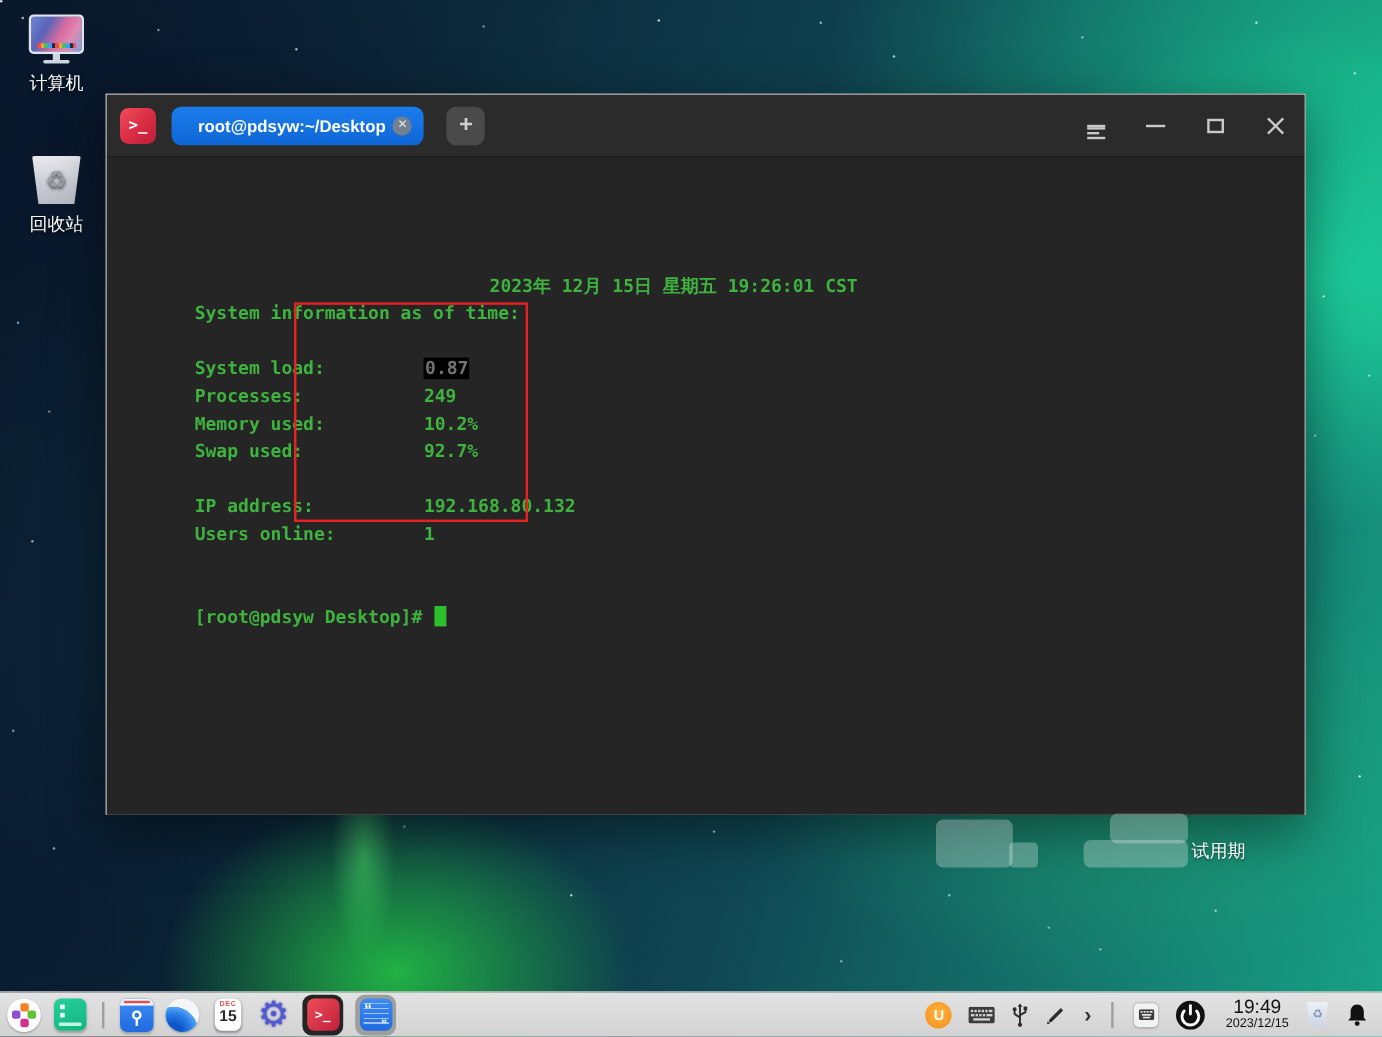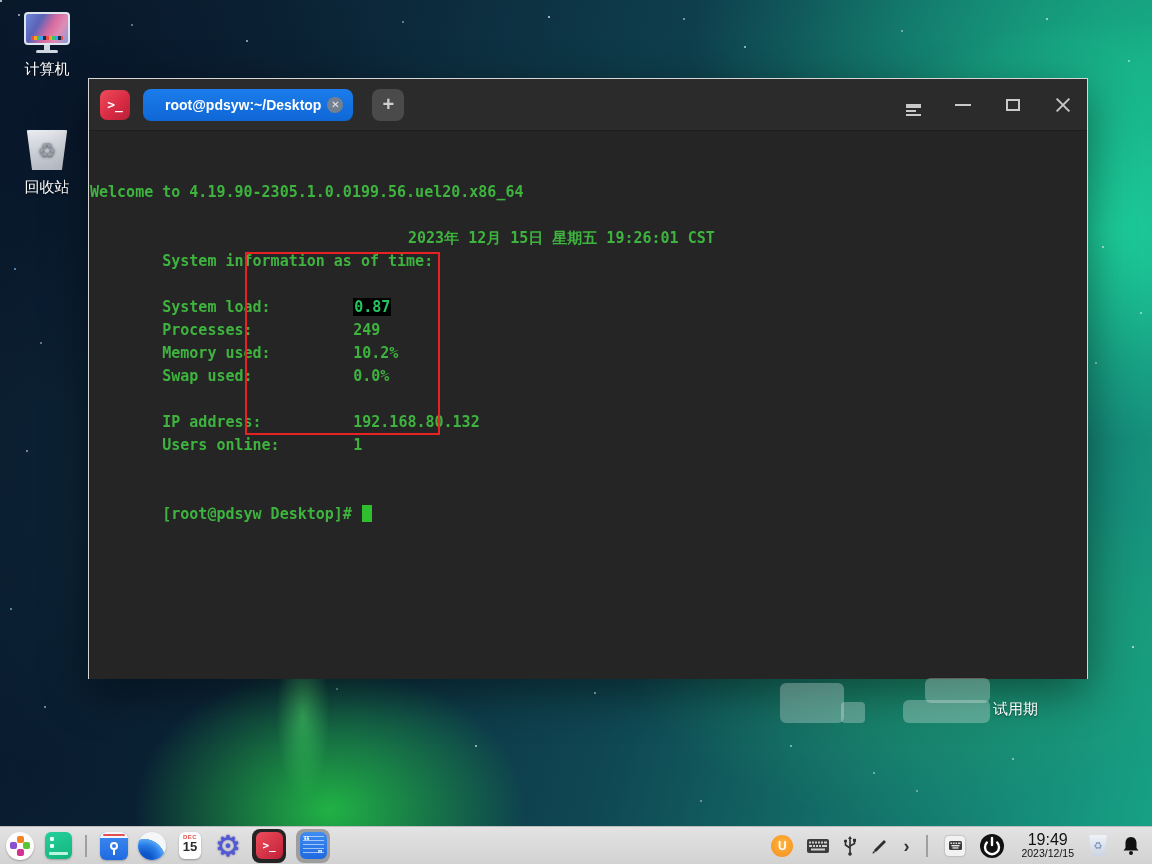--- a/index.html
+++ b/index.html
@@ -73,21 +73,21 @@
   .wc-close { position:relative; width:16px; height:16px; }
   .wc-close::before,.wc-close::after { content:""; position:absolute; left:-1px; top:7px; width:18px; height:2px; background:#c9c9c9; }
   .wc-close::before { transform:rotate(45deg);} .wc-close::after { transform:rotate(-45deg);}
 
   
   .term-body { position:absolute; left:0; top:52px; width:100%; height:548px; background:#252526;
     font-family:"DejaVu Sans Mono",monospace; font-weight:bold; font-size:15px; color:#3eb43e; }
   .tline { position:absolute; left:1px; padding-left:0; height:23px; line-height:23px; white-space:pre; }
   .sysinfo-time { position:absolute; left:318px; top:0; }
   .info-label { display:inline-block; width:191px; }
-  .hl-value { color:#22c55e; background:#000; padding:0 1px; }
+  .hl-value { color:#737373; background:#000; padding:0 1px; }
   .prompt-cursor { display:inline-block; width:10px; height:17px; background:#2ebe2e; vertical-align:-3px; margin-left:1px; }
 
   .annotation-rect { position:absolute; left:245px; top:252px; width:195px; height:183px;
     border:2px solid #e82222; pointer-events:none; }
 
   
   .wm { position:absolute; background:rgba(235,242,240,.30); }
   .wm-1a { left:780px; top:683px; width:64px; height:40px; border-radius:6px; }
   .wm-1b { left:841px; top:702px; width:24px; height:21px; border-radius:4px; }
   .wm-2a { left:925px; top:678px; width:65px; height:25px; border-radius:6px; }
@@ -203,37 +203,36 @@
         <div class="wc">
             <div class="wc-max"></div>
           </div>
         <div class="wc">
             <div class="wc-close"></div>
           </div>
       </div>
     </div>
 
     <div class="term-body">
-      <div class="tline" style="top:50px;">Welcome to 4.19.90-2305.1.0.0199.56.uel20.x86_64</div>
       <div class="tline" style="top:96px; width:100%;">
         <span>System information as of time:</span>
         <span class="sysinfo-time">2023年 12月 15日 星期五 19:26:01 CST</span>
       </div>
 
       <div class="tline" style="top:142px;">
         <span class="info-label">System load:</span><span class="hl-value">0.87</span>
       </div>
       <div class="tline" style="top:165px;">
         <span class="info-label">Processes:</span><span>249</span>
       </div>
       <div class="tline" style="top:188px;">
         <span class="info-label">Memory used:</span><span>10.2%</span>
       </div>
       <div class="tline" style="top:211px;">
-        <span class="info-label">Swap used:</span><span>0.0%</span>
+        <span class="info-label">Swap used:</span><span>92.7%</span>
       </div>
       <div class="tline" style="top:257px;">
         <span class="info-label">IP address:</span><span>192.168.80.132</span>
       </div>
       <div class="tline" style="top:280px;">
         <span class="info-label">Users online:</span><span>1</span>
       </div>
 
       <div class="tline" style="top:349px;">
         <span>[root@pdsyw Desktop]# </span><span class="prompt-cursor"></span>

